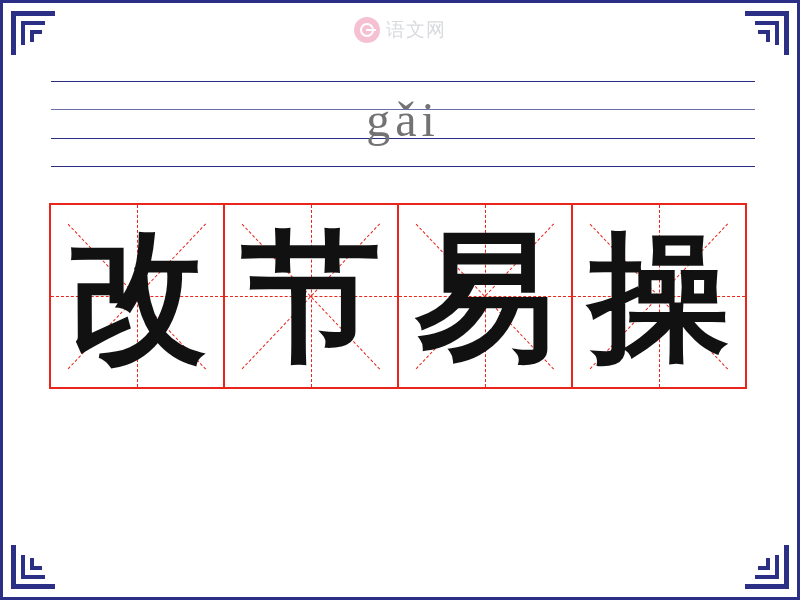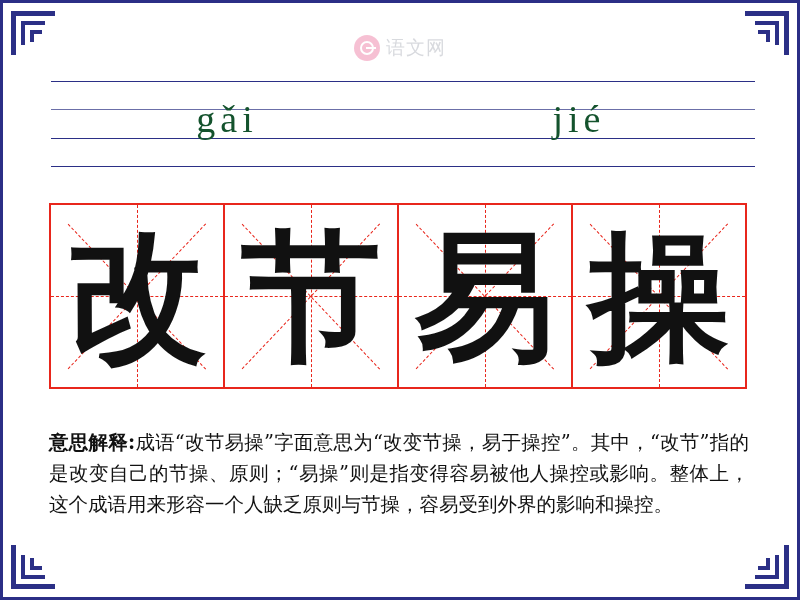--- a/index.html
+++ b/index.html
@@ -49,21 +49,20 @@
   
   #watermark {
     position: absolute;
     top: 14px;
     left: 50%;
     transform: translateX(-50%);
     display: flex;
     align-items: center;
     gap: 6px;
     opacity: 0.55;
-    margin-top: 18px;
   }
   #watermark .logo-mark {
     width: 26px;
     height: 26px;
     border-radius: 50%;
     background: #f08db0;
     position: relative;
   }
   #watermark .logo-mark::before {
     content: "";
@@ -114,23 +113,23 @@
     width: 100%;
     height: 86px;
     display: flex;
   }
   #pinyin-row .syl {
     flex: 1 1 0;
     display: flex;
     align-items: center;
     justify-content: center;
     font-family: "Liberation Serif", serif;
-    font-size: 38px;
+    font-size: 48px;
     letter-spacing: 5px;
-    color: #14532d;
+    color: #737373;
     padding-bottom: 10px;
     box-sizing: border-box;
   }
 
   
   #char-grid {
     position: absolute;
     left: 46px;
     top: 200px;
     display: flex;
@@ -246,21 +245,20 @@
     <span class="logo-text">语文网</span>
   </div>
 
   <div id="pinyin-staff">
     <div class="line l1"></div>
     <div class="line l2"></div>
     <div class="line l3"></div>
     <div class="line l4"></div>
     <div id="pinyin-row">
       <div class="syl">gǎi</div>
-      <div class="syl">jié</div>
     </div>
   </div>
 
   <div id="char-grid">
     <div class="cell">
       <div class="d h"></div>
       <div class="d v"></div>
       <div class="d diag1"></div>
       <div class="d diag2"></div>
       <div class="glyph">改</div>
@@ -281,17 +279,14 @@
     </div>
     <div class="cell">
       <div class="d h"></div>
       <div class="d v"></div>
       <div class="d diag1"></div>
       <div class="d diag2"></div>
       <div class="glyph">操</div>
     </div>
   </div>
 
-  <div id="explanation">
-    <span class="label">意思解释:</span><span>成语“改节易操”字面意思为“改变节操，易于操控”。其中，“改节”指的是改变自己的节操、原则；“易操”则是指变得容易被他人操控或影响。整体上，这个成语用来形容一个人缺乏原则与节操，容易受到外界的影响和操控。</span>
-  </div>
 
 </div>
 
 </body></html>

